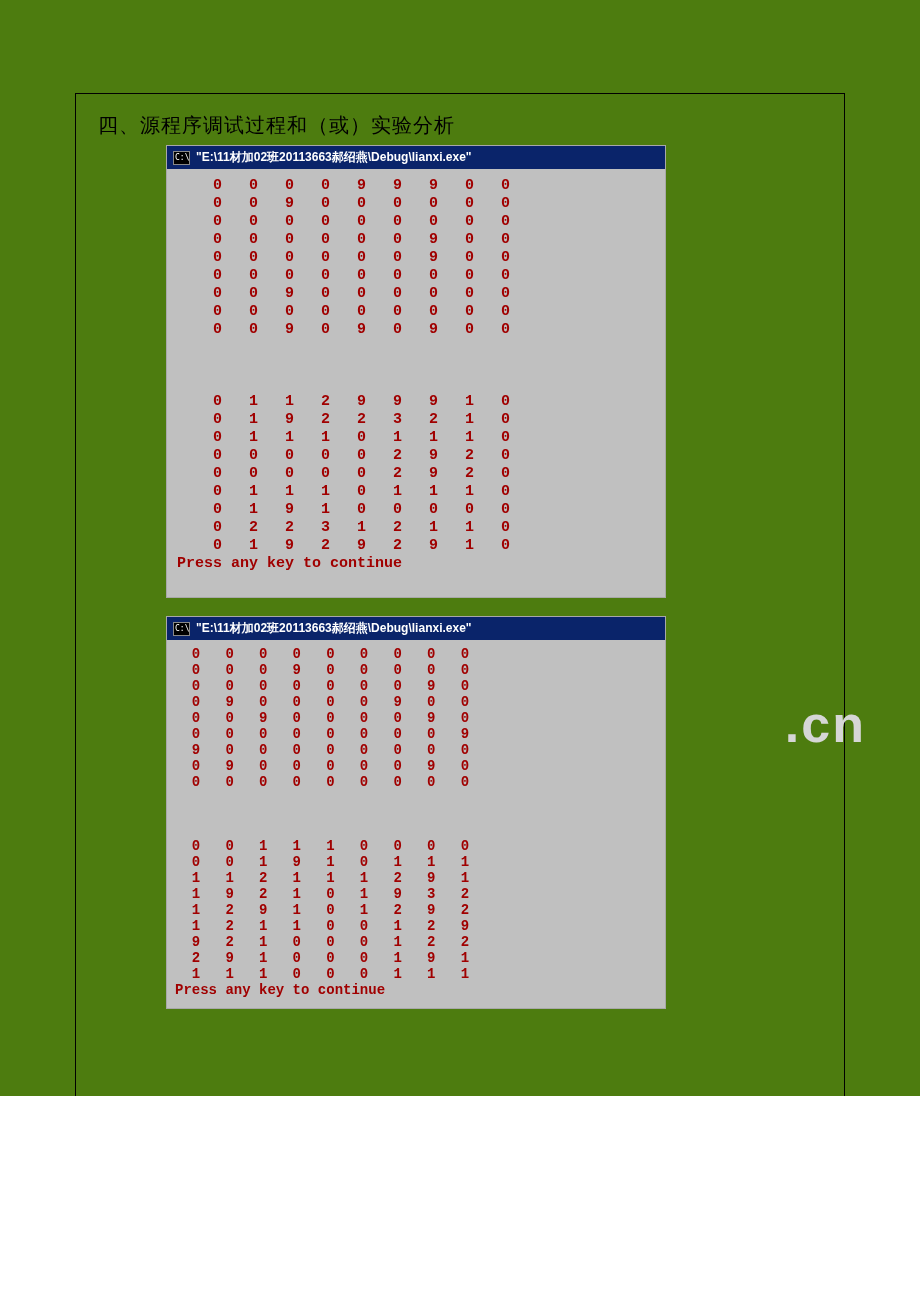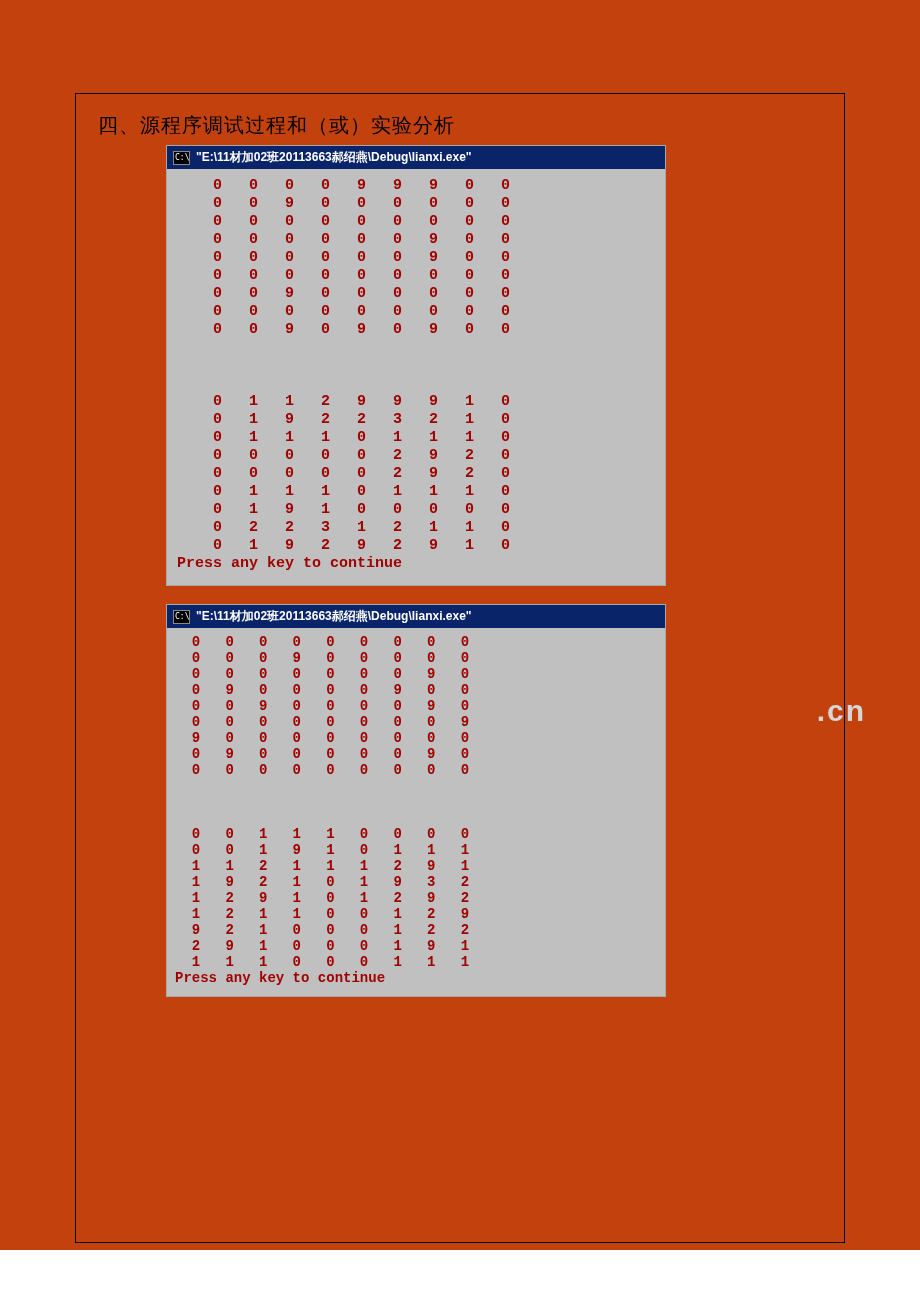--- a/index.html
+++ b/index.html
@@ -5,22 +5,22 @@
   body {
     margin: 0;
     padding: 0;
     background: #ffffff;
     font-family: "SimSun", "宋体", serif;
     width: 920px;
   }
   .page {
     position: relative;
     width: 920px;
-    height: 1250px;
-    background: #c2410c;
+    height: 1096px;
+    background: #4d7c0f;
   }
   .frame {
     position: absolute;
     left: 75px;
     top: 93px;
     width: 770px;
     height: 1150px;
     border: 1px solid #000;
     box-sizing: border-box;
     padding: 14px 22px;
@@ -63,39 +63,39 @@
     text-align: left;
     padding-left: 1px;
     font-family: monospace;
     border: 1px solid #888;
   }
   .titlebar .titletext {
     font-weight: bold;
     white-space: nowrap;
   }
   .term {
-    padding: 8px 10px 12px 10px;
+    padding: 8px 10px 24px 10px;
     font-family: "Consolas", "Courier New", monospace;
     font-weight: bold;
     font-size: 15px;
     line-height: 18px;
     color: #a00000;
     white-space: pre;
   }
   .term.small {
     font-size: 14px;
     line-height: 16px;
     padding: 6px 8px 10px 8px;
   }
   .watermark {
     position: absolute;
     right: -22px;
     top: 600px;
     font-family: Arial, sans-serif;
-    font-size: 30px;
+    font-size: 52px;
     font-weight: bold;
     color: #d6d6d6;
     letter-spacing: 2px;
     pointer-events: none;
   }
 </style>
 </head>
 <body>
 
 <div class="page">

